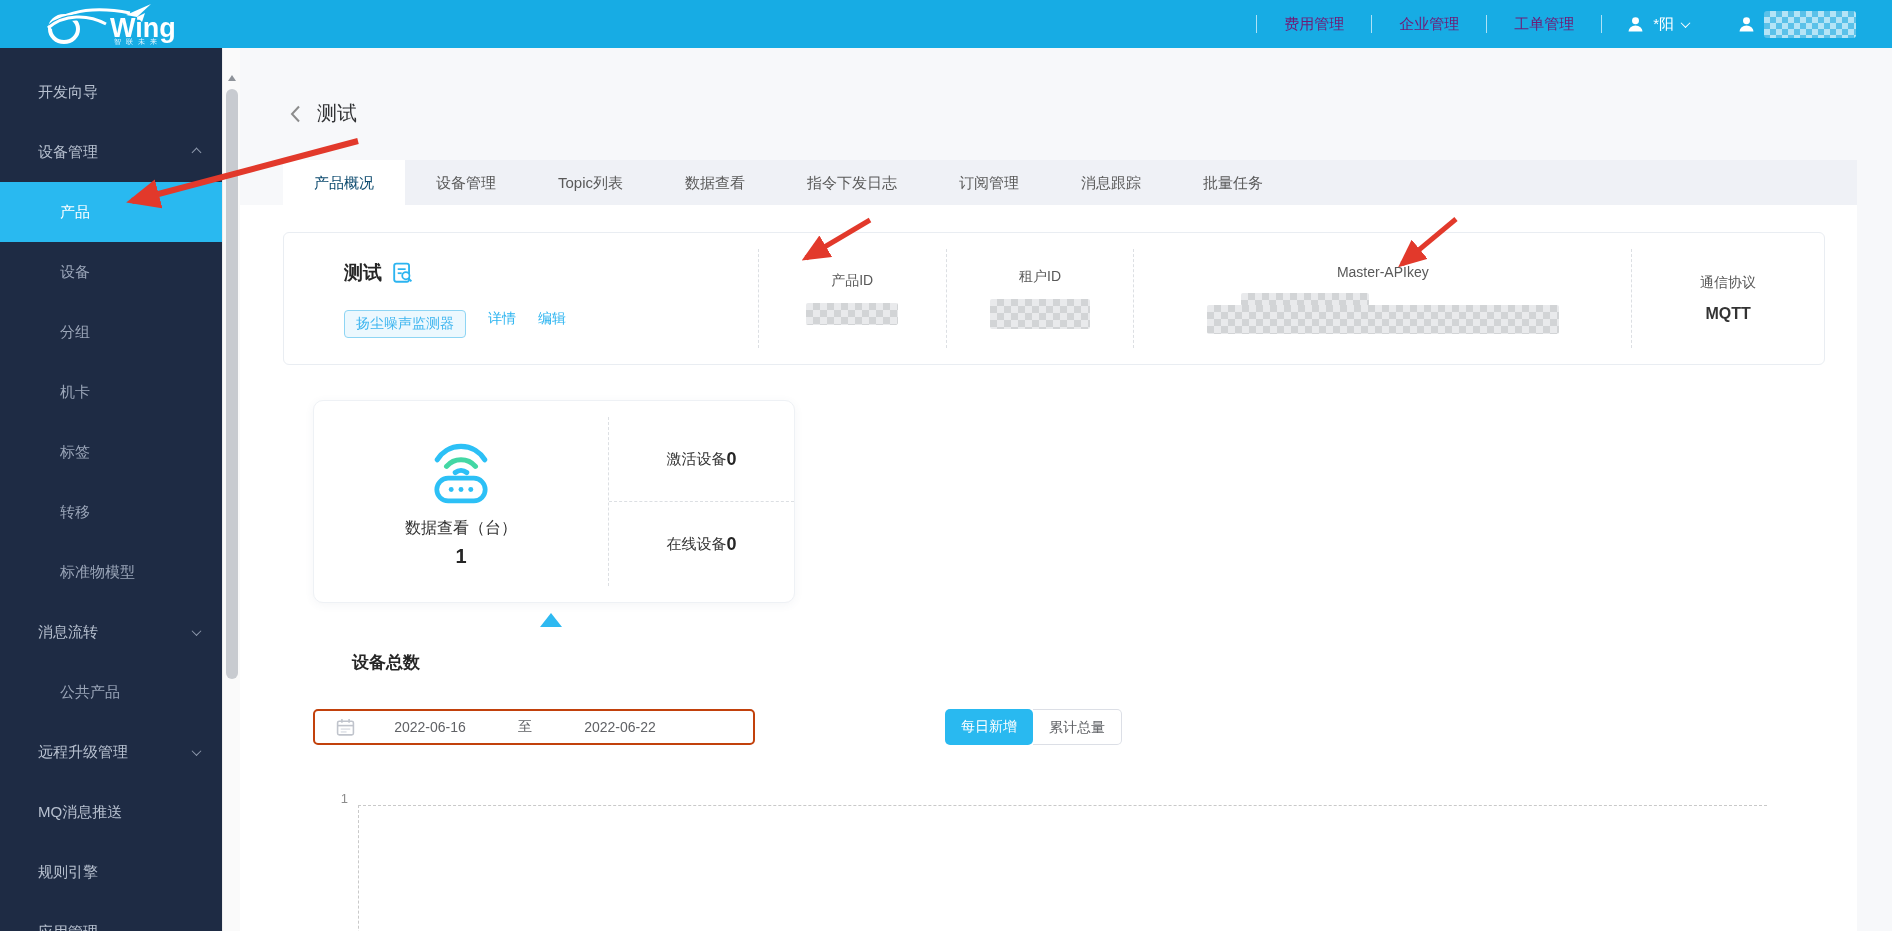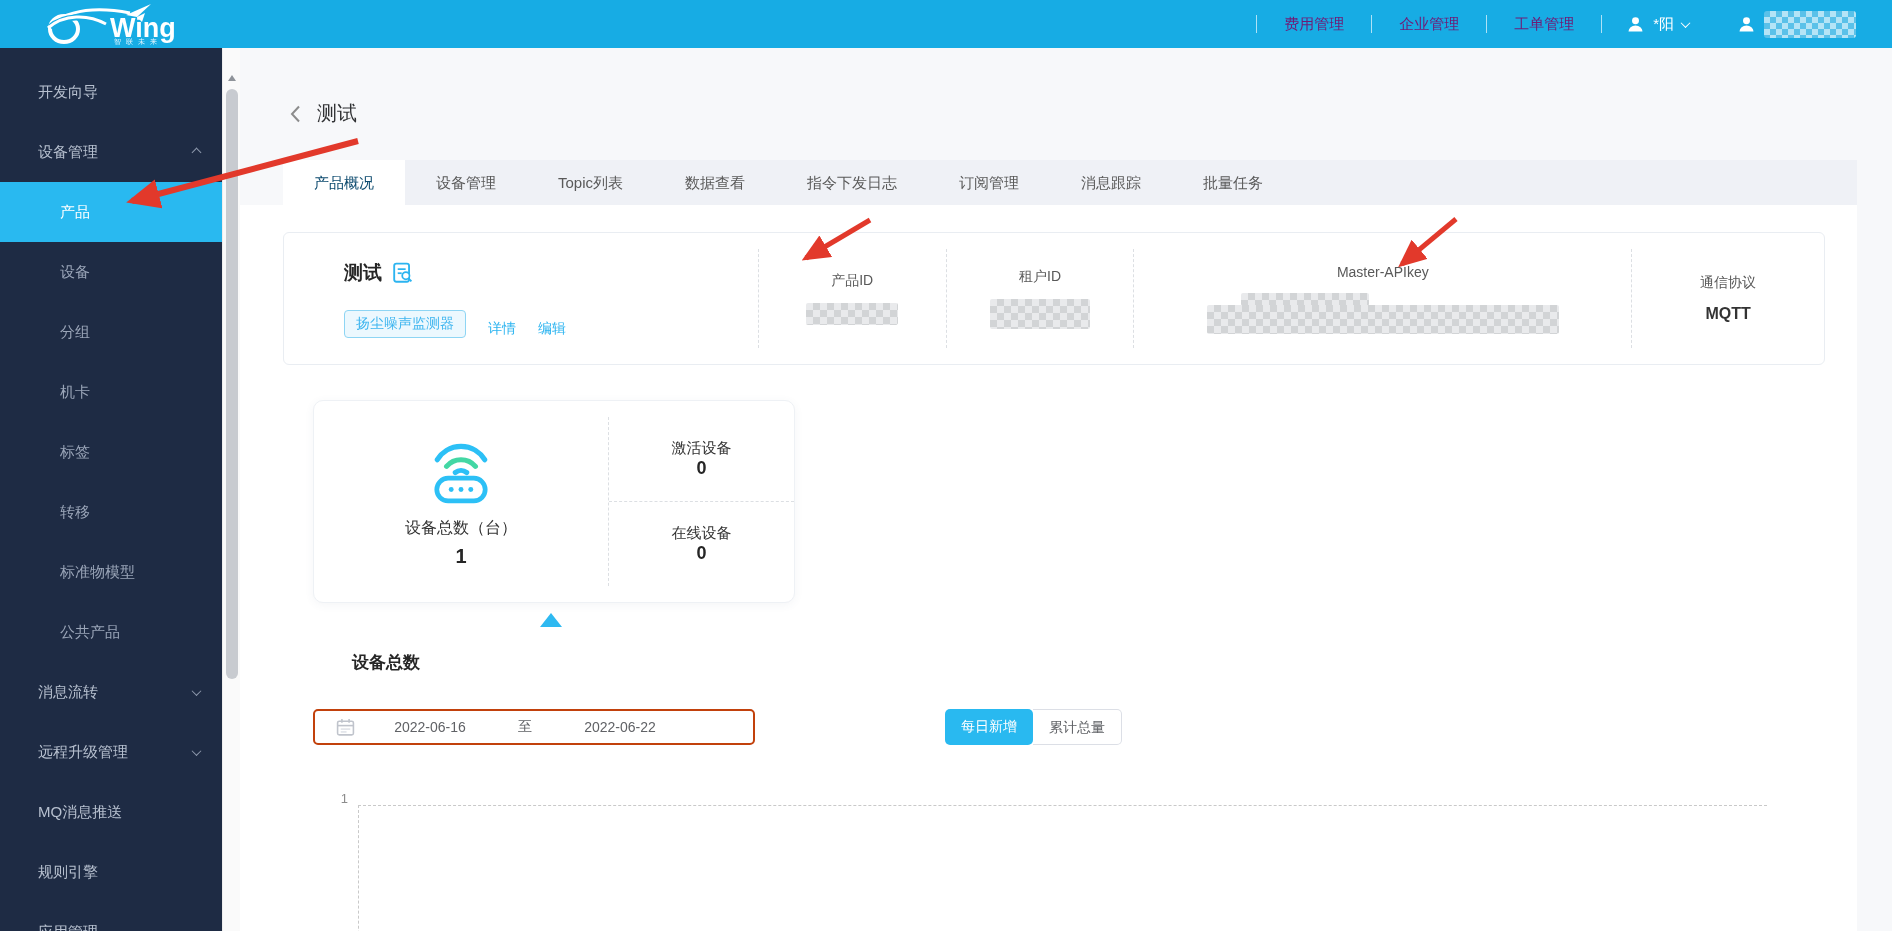--- a/index.html
+++ b/index.html
@@ -45,40 +45,40 @@
   .tab { height:45px; line-height:45px; padding:0 31px; font-size:15px; color:#595959; cursor:pointer; white-space:nowrap; }
   .tab.active { background:#fff; color:#0c4a6e; }
 
   .panel { position:absolute; left:0; top:157px; width:1617px; height:726px; background:#fff; }
 
   
   .pcard { position:absolute; left:43px; top:27px; width:1542px; height:133px; background:#fff; border:1px solid #e9edf2; border-radius:6px; display:flex; }
   .pleft { width:474px; padding-left:60px; display:flex; flex-direction:column; justify-content:center; }
   .pname-row { display:flex; align-items:center; gap:10px; }
   .pname { font-size:19px; font-weight:bold; color:#262626; }
-  .ptag-row { display:flex; align-items:flex-end; gap:22px; margin-top:24px; }
+  .ptag-row { display:flex; align-items:flex-start; gap:22px; margin-top:24px; }
   .ptag { font-size:14px; color:#3eb5ef; background:#ecf8fe; border:1px solid #8ed5f4; border-radius:4px; padding:4px 11px; }
   .plink { font-size:14px; color:#2cb4f0; cursor:pointer; }
   .pcol { align-self:stretch; margin:16px 0; border-left:1px dashed #dcdfe3; display:flex; flex-direction:column; align-items:center; justify-content:center; gap:13px; }
   .pcol .lbl { font-size:14px; color:#595959; }
   .w188 { width:188px; } .w498 { width:498px; } .w194 { width:193px; }
   .mosaic { background:repeating-conic-gradient(#d2d4d6 0% 25%, #e9eaec 0% 50%); background-size:14px 14px; border-radius:2px; }
   .mz-pid { width:92px; height:22px; }
   .mz-tid { width:100px; height:30px; }
   .mz-key-top { width:128px; height:13px; margin-left:34px; }
   .mz-key { width:352px; height:29px; margin-top:-1px; }
   .proto-val { font-size:16px; font-weight:bold; color:#333; }
 
   
   .scard { position:absolute; left:73px; top:195px; width:482px; height:203px; background:#fff; border:1px solid #eef1f5; border-radius:10px; box-shadow:0 2px 10px rgba(60,80,120,.06); display:flex; }
   .s-left { flex:1; display:flex; flex-direction:column; align-items:center; justify-content:center; gap:6px; }
   .s-total-lbl { font-size:16px; color:#333; margin-top:8px; }
   .s-total-val { font-size:20px; font-weight:bold; color:#262626; }
   .s-right { width:186px; margin:16px 0; border-left:1px dashed #dcdfe3; display:flex; flex-direction:column; }
-  .s-cell { flex:1; display:flex; flex-direction:column; align-items:center; justify-content:center; }
+  .s-cell { flex:1; display:flex; flex-direction:row; align-items:center; justify-content:center; }
   .s-cell + .s-cell { border-top:1px dashed #dcdfe3; }
   .s-lbl { font-size:15px; color:#333; }
   .s-val { font-size:18px; font-weight:bold; color:#262626; }
 
   .pointer-tri { position:absolute; left:300px; top:408px; width:0; height:0; border-left:11px solid transparent; border-right:11px solid transparent; border-bottom:14px solid #2eb9f1; }
 
   .sec-title { position:absolute; left:112px; top:446px; font-size:17px; font-weight:bold; color:#262626; }
 
   .date-range { position:absolute; left:73px; top:504px; width:442px; height:36px; border:2px solid #c2410c; border-radius:5px; background:#fff; display:flex; align-items:center; cursor:pointer; }
   .cal-ico { margin:0 0 0 21px; display:flex; }
@@ -164,26 +164,26 @@
       </div>
     <div class="m-item sub">
         <span>标签</span>
       </div>
     <div class="m-item sub">
         <span>转移</span>
       </div>
     <div class="m-item sub">
         <span>标准物模型</span>
       </div>
-    <div class="m-item sub">
-        <span>公共产品</span>
-      </div>
     <div class="m-item">
         <span>消息流转</span>
         <span class="chev down"></span>
+      </div>
+    <div class="m-item sub">
+        <span>公共产品</span>
       </div>
     <div class="m-item">
         <span>远程升级管理</span>
         <span class="chev down"></span>
       </div>
     <div class="m-item">
         <span>MQ消息推送</span>
       </div>
     <div class="m-item">
         <span>规则引擎</span>
@@ -270,21 +270,21 @@
       <div class="s-left">
         <svg width="66" height="68" viewBox="0 0 64 66">
           <path d="M9 23 A27 27 0 0 1 55 23" stroke="#2cc0f6" stroke-width="5" fill="none" stroke-linecap="round"></path>
           <path d="M18 29.5 A18.5 18.5 0 0 1 46 29.5" stroke="#43d7a4" stroke-width="5" fill="none" stroke-linecap="round"></path>
           <path d="M26.5 35.5 A8.5 8.5 0 0 1 37.5 35.5" stroke="#2cc0f6" stroke-width="5" fill="none" stroke-linecap="round"></path>
           <rect x="8.5" y="41" width="47" height="22" rx="11" stroke="#2cc0f6" stroke-width="4.6" fill="#fff"></rect>
           <circle cx="22.5" cy="52" r="2.4" fill="#2cc0f6"></circle>
           <circle cx="32" cy="52" r="2.4" fill="#2cc0f6"></circle>
           <circle cx="41.5" cy="52" r="2.4" fill="#2cc0f6"></circle>
         </svg>
-        <div class="s-total-lbl">设备总数（台）</div>
+        <div class="s-total-lbl">数据查看（台）</div>
         <div class="s-total-val">1</div>
       </div>
       <div class="s-right">
         <div class="s-cell">
           <div class="s-lbl">激活设备</div>
           <div class="s-val">0</div>
         </div>
         <div class="s-cell">
           <div class="s-lbl">在线设备</div>
           <div class="s-val">0</div>

